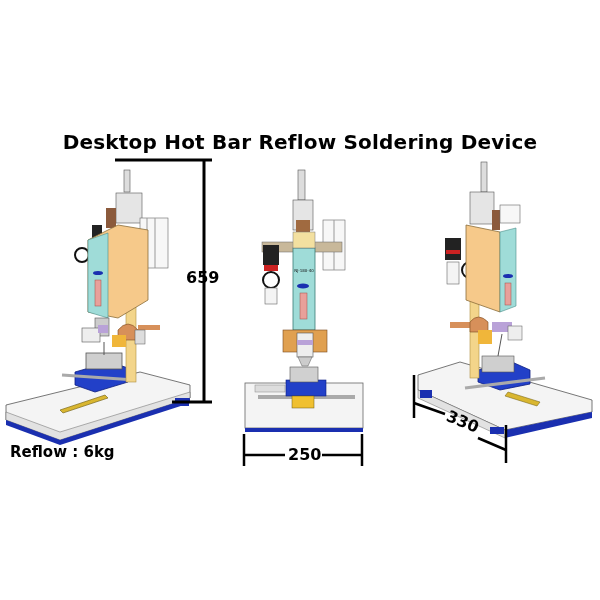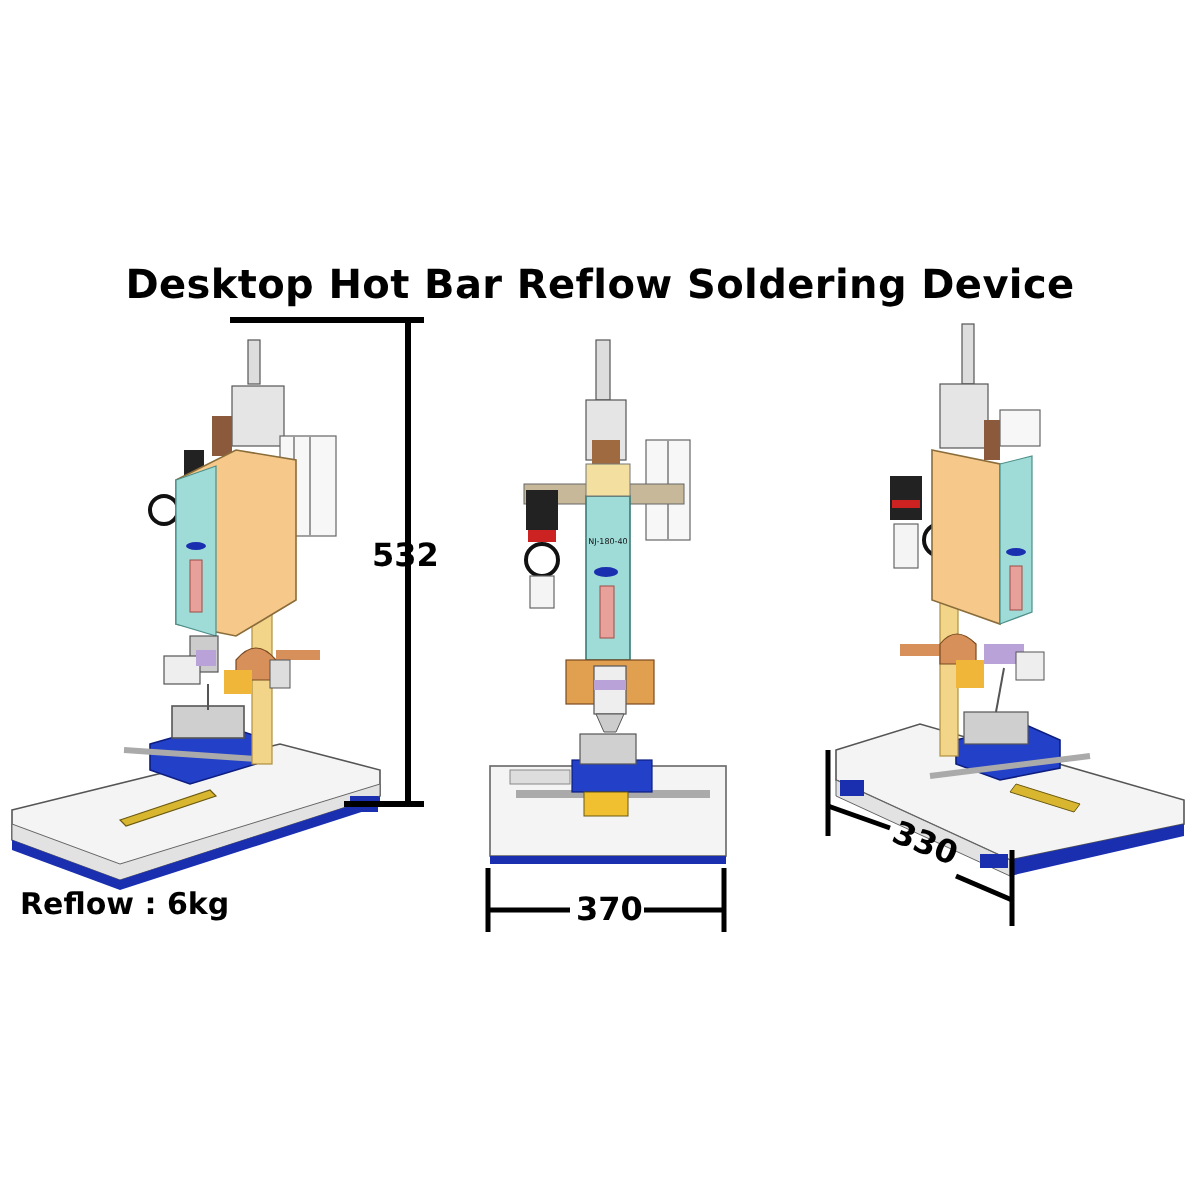--- a/index.html
+++ b/index.html
@@ -147,16 +147,16 @@
   </g>
 
   <g>
     <line x1="414" y1="375" x2="414" y2="418" stroke="#000" stroke-width="2.5"></line>
     <line x1="506" y1="425" x2="506" y2="463" stroke="#000" stroke-width="2.5"></line>
     <line x1="414" y1="403" x2="445" y2="414" stroke="#000" stroke-width="2.5"></line>
     <line x1="478" y1="438" x2="506" y2="450" stroke="#000" stroke-width="2.5"></line>
   </g>
 </svg>
 
-<div class="label dim-h" style="left:186px; top:268px;">532</div>
-<div class="label dim-h" style="left:288px; top:445px;">370</div>
+<div class="label dim-h" style="left:186px; top:268px;">659</div>
+<div class="label dim-h" style="left:288px; top:445px;">250</div>
 <div class="label dim-h" style="left:446px; top:412px; transform: rotate(22deg);">330</div>
 <div class="label weight">Reflow : 6kg</div>
 
 </body></html>

